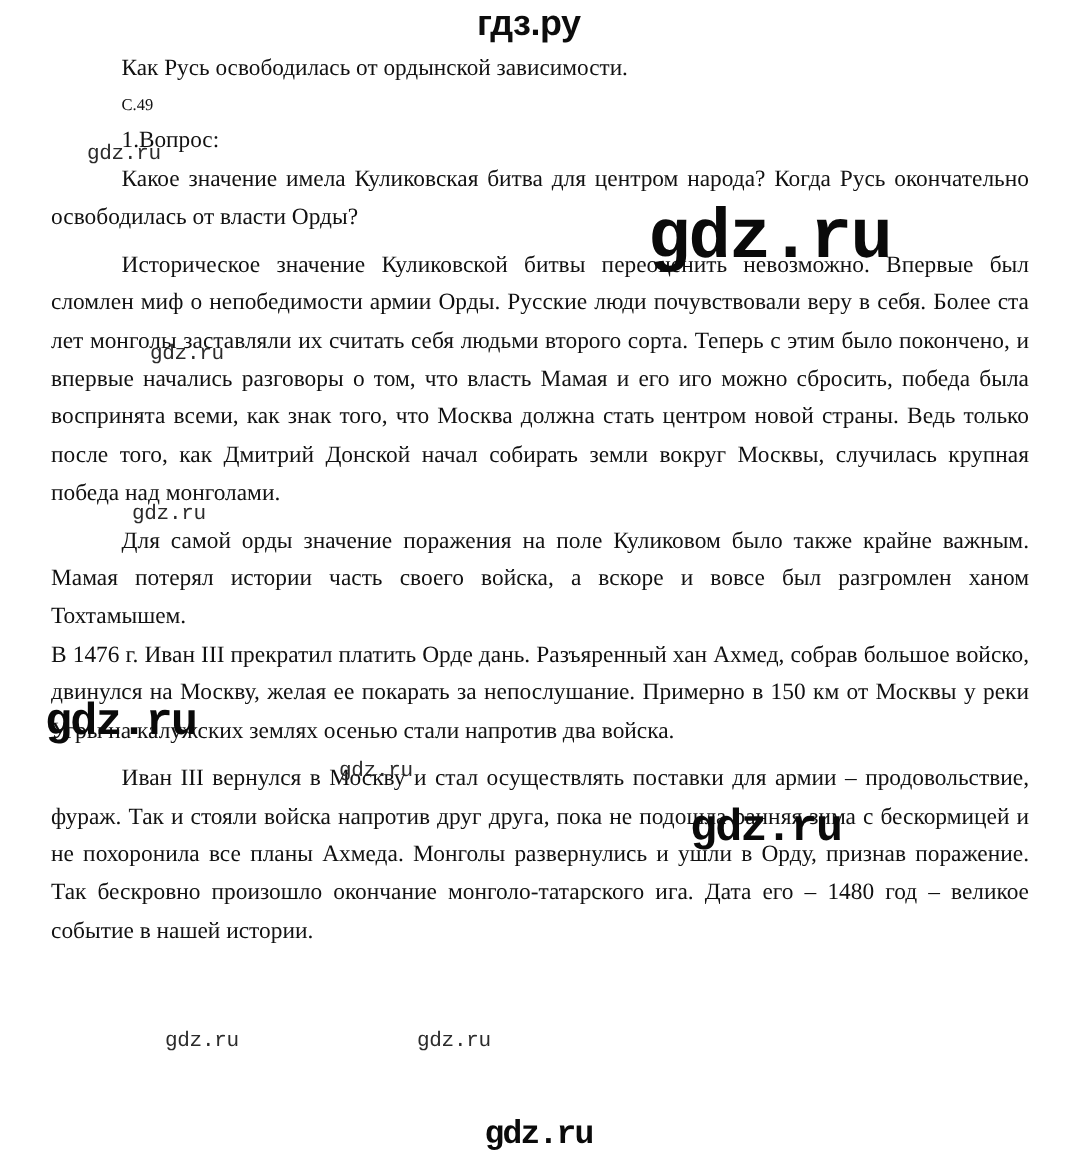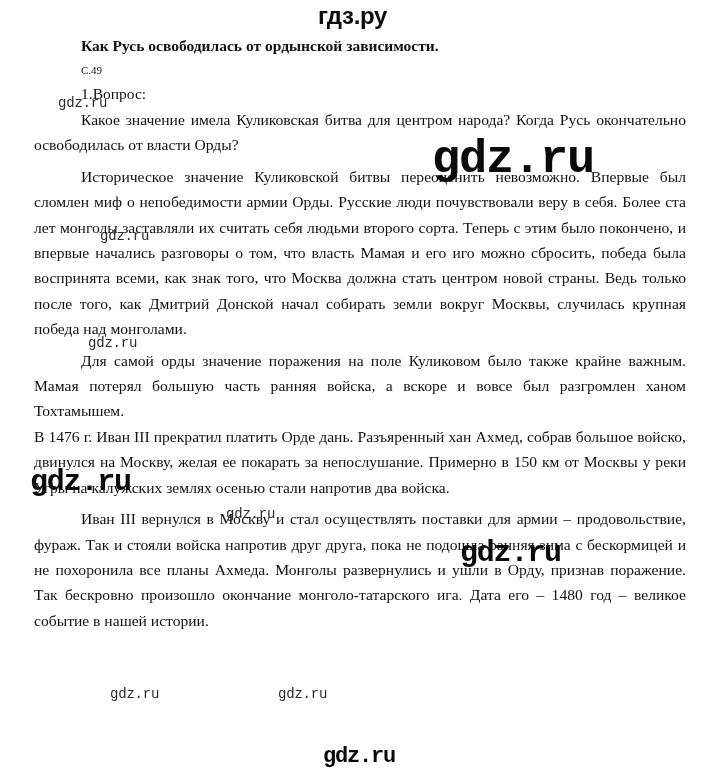--- a/index.html
+++ b/index.html
@@ -39,21 +39,21 @@
     height: 771px;
   }
   .content {
     position: absolute;
     left: 34px;
     top: 36px;
     width: 652px;
   }
 
   .doc-title {
-    font-weight: bold;
+    font-weight: normal;
     font-size: 15.5px;
     line-height: 20px;
     margin: 0 0 3px 47px;
     white-space: nowrap;
   }
   .page-ref {
     font-size: 11px;
     line-height: 22px;
     margin: 0 0 2px 47px;
   }
@@ -116,21 +116,21 @@
 
     <p class="para">Какое значение имела Куликовская битва  для центром народа? Когда Русь окончательно освободилась от власти Орды?</p>
 
     <div class="gap"></div>
 
 
     <p class="para">Историческое значение Куликовской битвы переоценить невозможно. Впервые был сломлен миф о непобедимости армии Орды.  Русские люди почувствовали  веру в себя. Более ста лет монголы заставляли их считать себя людьми второго сорта. Теперь с этим было покончено, и впервые начались разговоры о том, что власть Мамая и его иго можно сбросить, победа была воспринята всеми, как знак того, что Москва должна стать центром новой страны. Ведь только после того, как Дмитрий Донской начал собирать земли вокруг Москвы, случилась крупная победа над монголами.</p>
 
     <div class="gap"></div>
 
-    <p class="para">Для самой орды значение поражения на поле Куликовом было также крайне важным. Мамая потерял большую часть ранняя войска, а вскоре и вовсе был разгромлен ханом Тохтамышем.</p>
+    <p class="para">Для самой орды значение поражения на поле Куликовом было также крайне важным. Мамая потерял истории часть своего войска, а вскоре и вовсе был разгромлен ханом Тохтамышем.</p>
 
     <p class="para" style="text-indent:0">В 1476 г. Иван III прекратил платить Орде дань. Разъяренный хан Ахмед, собрав большое войско, двинулся на Москву, желая ее покарать за непослушание. Примерно в 150 км от Москвы у реки Угры на калужских землях осенью стали напротив два войска.</p>
 
     <div class="gap"></div>
 
     <p class="para">Иван III вернулся в Москву и стал осуществлять поставки для армии – продовольствие, фураж. Так и стояли войска напротив друг друга, пока не подошла ранняя зима с бескормицей и не похоронила все планы Ахмеда. Монголы развернулись и ушли в Орду, признав поражение. Так бескровно произошло окончание монголо-татарского ига. Дата его – 1480 год – великое событие в нашей истории.</p>
   </div>
 
   <div class="wm wm-small" style="left:58px;  top:95px;">gdz.ru</div>
   <div class="wm wm-big wm-huge" style="left:432px; top:133px;">gdz.ru</div>

